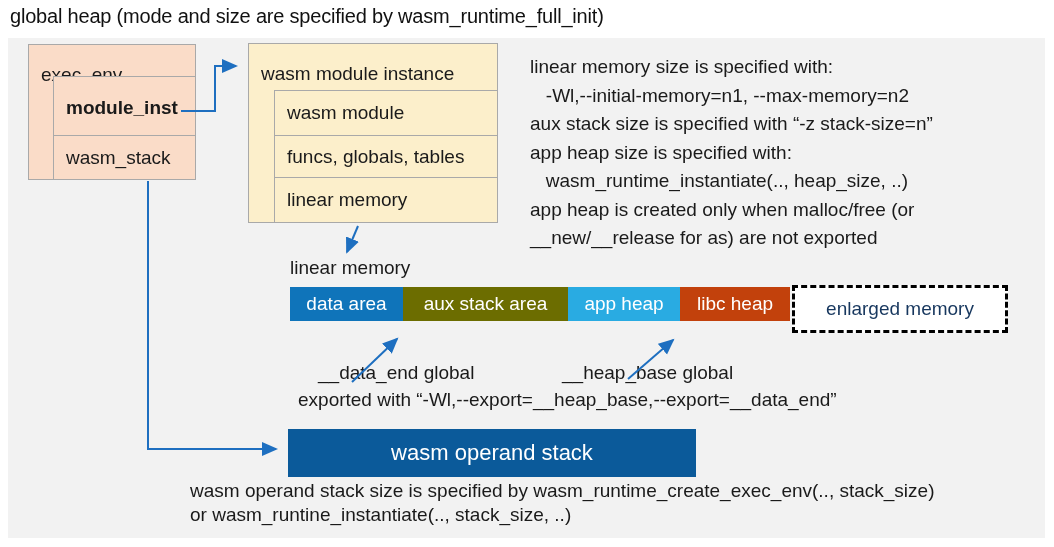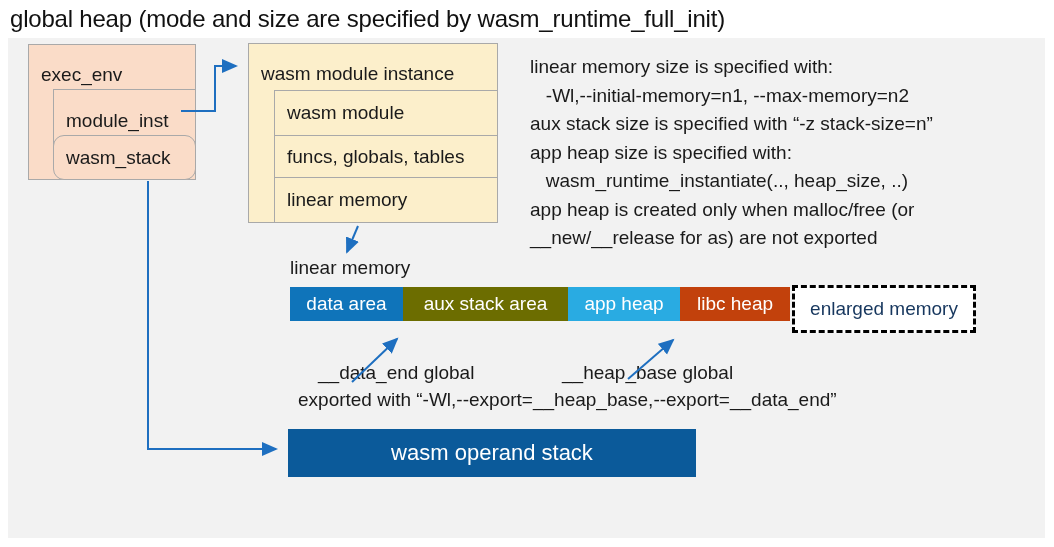--- a/index.html
+++ b/index.html
@@ -1,44 +1,44 @@
 <!DOCTYPE html>
 <html><head>
 <meta charset="utf-8">
 <style>
   html,body{margin:0;padding:0;background:#ffffff;}
   body{font-family:"Liberation Sans", sans-serif;color:#1a1a1a;}
   .stage{position:relative;width:1054px;height:547px;background:#ffffff;overflow:hidden;}
   .abs{position:absolute;box-sizing:border-box;}
-  .title{left:10px;top:5px;font-size:24px;color:#111111;letter-spacing:-0.2px;}
+  .title{left:10px;top:5px;font-size:20px;color:#111111;letter-spacing:-0.2px;}
   .panel{left:8px;top:38px;width:1037px;height:500px;background:#f2f2f2;}
   
   .recbox{border:1px solid #a9a9a9;}
   .exec{left:28px;top:44px;width:168px;height:136px;background:#fadcc8;}
   .modinst{left:248px;top:43px;width:250px;height:180px;background:#fcefcb;}
   .boxheader{display:flex;align-items:center;height:59px;padding-left:12px;font-size:19px;}
   .row{border:1px solid #a9a9a9;display:flex;align-items:center;padding-left:12px;font-size:19px;}
   .exec-row{left:53px;width:143px;background:#fadcc8;}
-  .exec-row1{top:89px;height:64px;}
-  .exec-row2{top:135px;height:45px;border-radius:11px;}
+  .exec-row1{top:76px;height:64px;font-weight:bold;}
+  .exec-row2{top:135px;height:45px;}
   .mod-row{left:274px;width:224px;background:#fcefcb;}
   .mod-row1{top:90px;height:46px;}
   .mod-row2{top:135px;height:44px;}
   .mod-row3{top:177px;height:46px;}
   
   .notes{left:530px;top:53px;font-size:19px;line-height:28.5px;}
   .notes div{white-space:pre;}
   
   .lm-caption{left:290px;top:257px;font-size:19px;}
   .seg{top:287px;height:34px;display:flex;align-items:center;justify-content:center;font-size:19px;color:#ffffff;}
   .seg-data{left:290px;width:113px;background:#0f74ba;}
   .seg-aux{left:403px;width:165px;background:#6c6d00;}
   .seg-appheap{left:568px;width:112px;background:#29abe2;}
   .seg-libc{left:680px;width:110px;background:#c2410c;}
-  .seg-enlarged{left:792px;top:285px;width:184px;height:48px;background:#ffffff;border:3px dashed #000000;color:#17375e;}
+  .seg-enlarged{left:792px;top:285px;width:216px;height:48px;background:#ffffff;border:3px dashed #000000;color:#17375e;}
   
   .ann{font-size:19px;}
   .ann-dataend{left:318px;top:362px;}
   .ann-heapbase{left:562px;top:362px;text-align:right;}
   .ann-export{left:298px;top:389px;}
   
   .opstack{left:288px;top:429px;width:408px;height:48px;background:#0b5a9a;color:#ffffff;display:flex;align-items:center;justify-content:center;font-size:22px;}
   
   .footer{left:190px;top:479px;font-size:19px;line-height:24px;}
   .overlay{position:absolute;left:0;top:0;pointer-events:none;}
@@ -81,20 +81,24 @@
   <div class="abs seg seg-appheap">app heap</div>
   <div class="abs seg seg-libc">libc heap</div>
   <div class="abs seg seg-enlarged">enlarged memory</div>
 
   <div class="abs ann ann-dataend">__data_end global</div>
   <div class="abs ann ann-heapbase">__heap_base global</div>
   <div class="abs ann ann-export">exported with “-Wl,--export=__heap_base,--export=__data_end”</div>
 
   <div class="abs opstack">wasm operand stack</div>
 
+  <div class="abs footer">
+    <div>wasm operand stack size is specified by wasm_runtime_create_exec_env(.., stack_size)</div>
+    <div>or wasm_runtine_instantiate(.., stack_size, ..)</div>
+  </div>
 
   <svg class="overlay" width="1054" height="547" viewBox="0 0 1054 547">
     <defs>
       <marker id="arrowhead" markerWidth="9" markerHeight="8" refX="7" refY="3.5" orient="auto">
         <path d="M0,0 L8,3.5 L0,7 Z" fill="#1e6fc0"></path>
       </marker>
     </defs>
     <path d="M181,111 H215 V66 H236" fill="none" stroke="#1e6fc0" stroke-width="2" marker-end="url(#arrowhead)"></path>
     <path d="M148,181 V449 H276" fill="none" stroke="#1e6fc0" stroke-width="2" marker-end="url(#arrowhead)"></path>
     <path d="M358,226 L347,252" fill="none" stroke="#1e6fc0" stroke-width="2" marker-end="url(#arrowhead)"></path>

